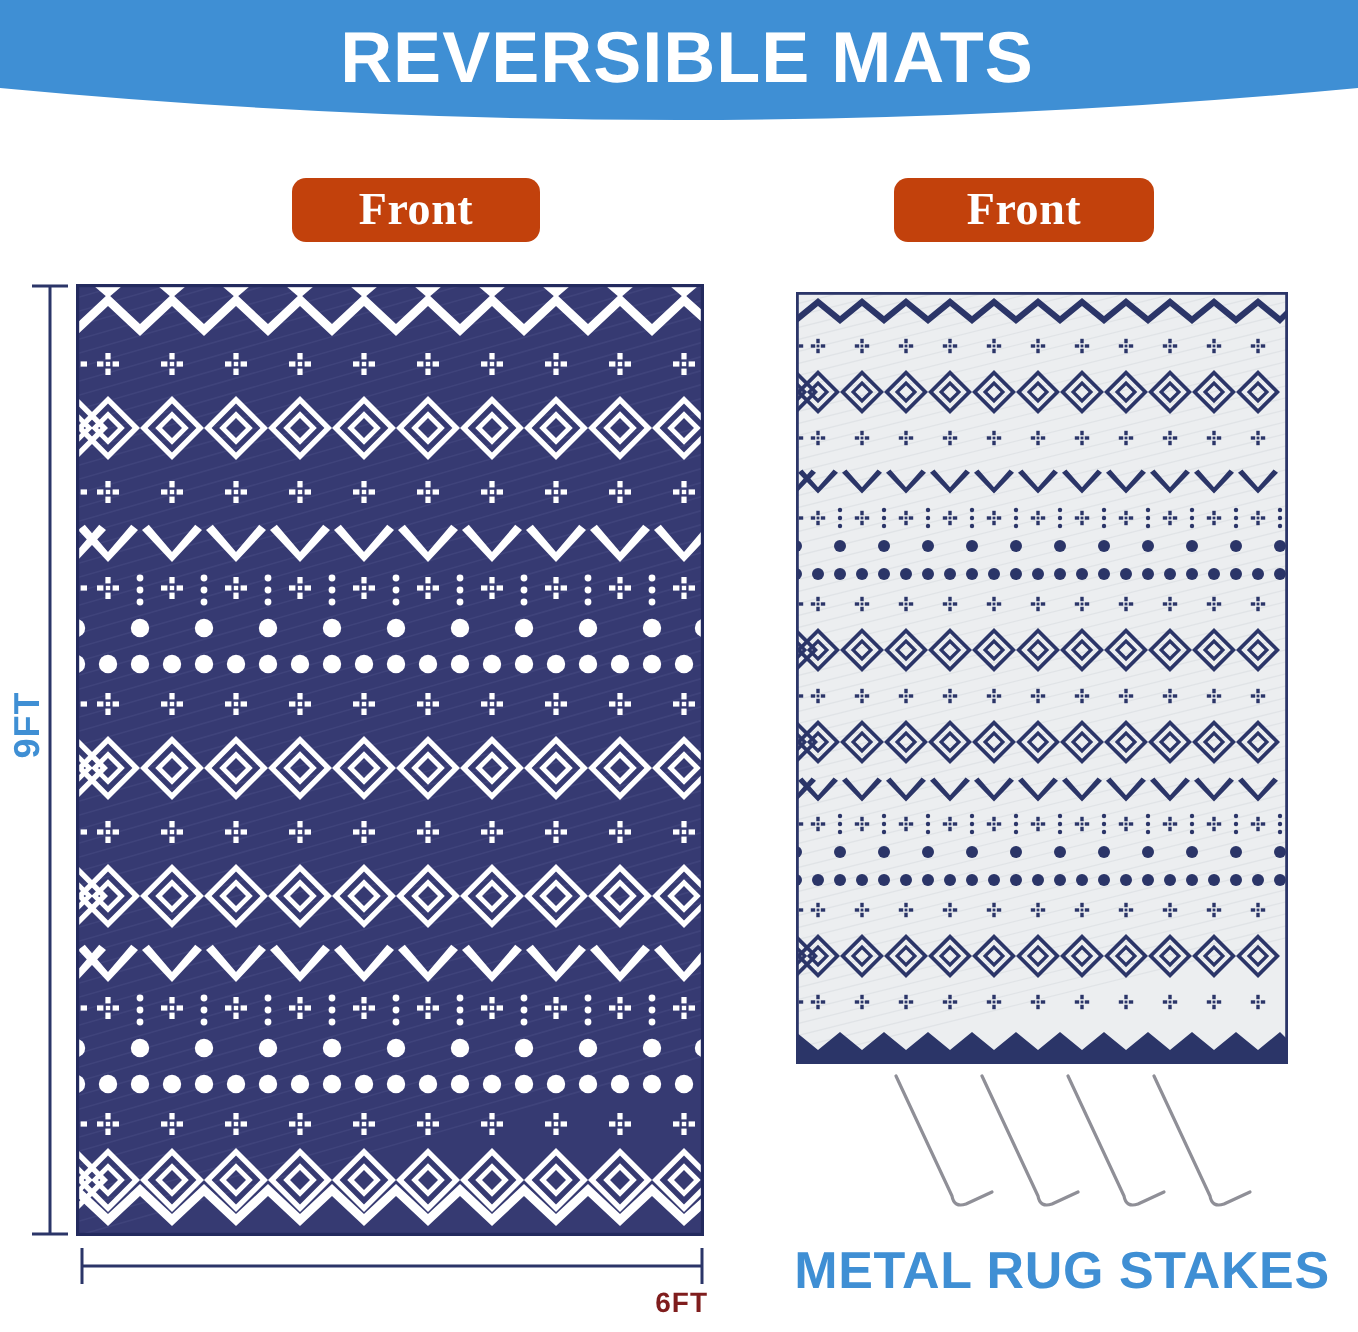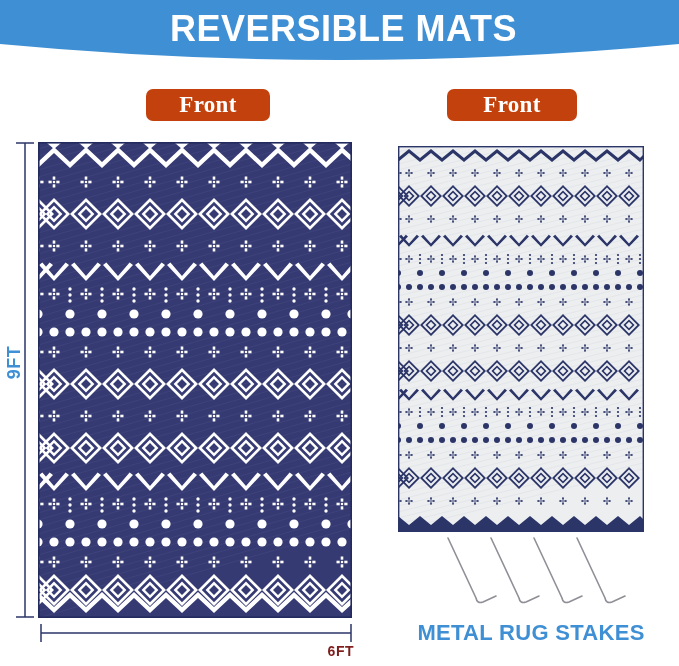--- a/index.html
+++ b/index.html
@@ -114,21 +114,21 @@
 
   #label-stakes {
     position: absolute;
     left: 396px;
     top: 620px;
     width: 270px;
     text-align: center;
     color: #3f8fd4;
     font-family: "Liberation Sans", sans-serif;
     font-weight: bold;
-    font-size: 22px;
+    font-size: 26px;
     letter-spacing: 0.3px;
     white-space: nowrap;
   }
 </style>
 </head>
 <body>
 
 <div id="header-banner">
   <svg width="679" height="72" viewBox="0 0 679 72">
     <path d="M0,0 H679 V44 Q339.5,76 0,44 Z" fill="#3f8fd4"></path>

